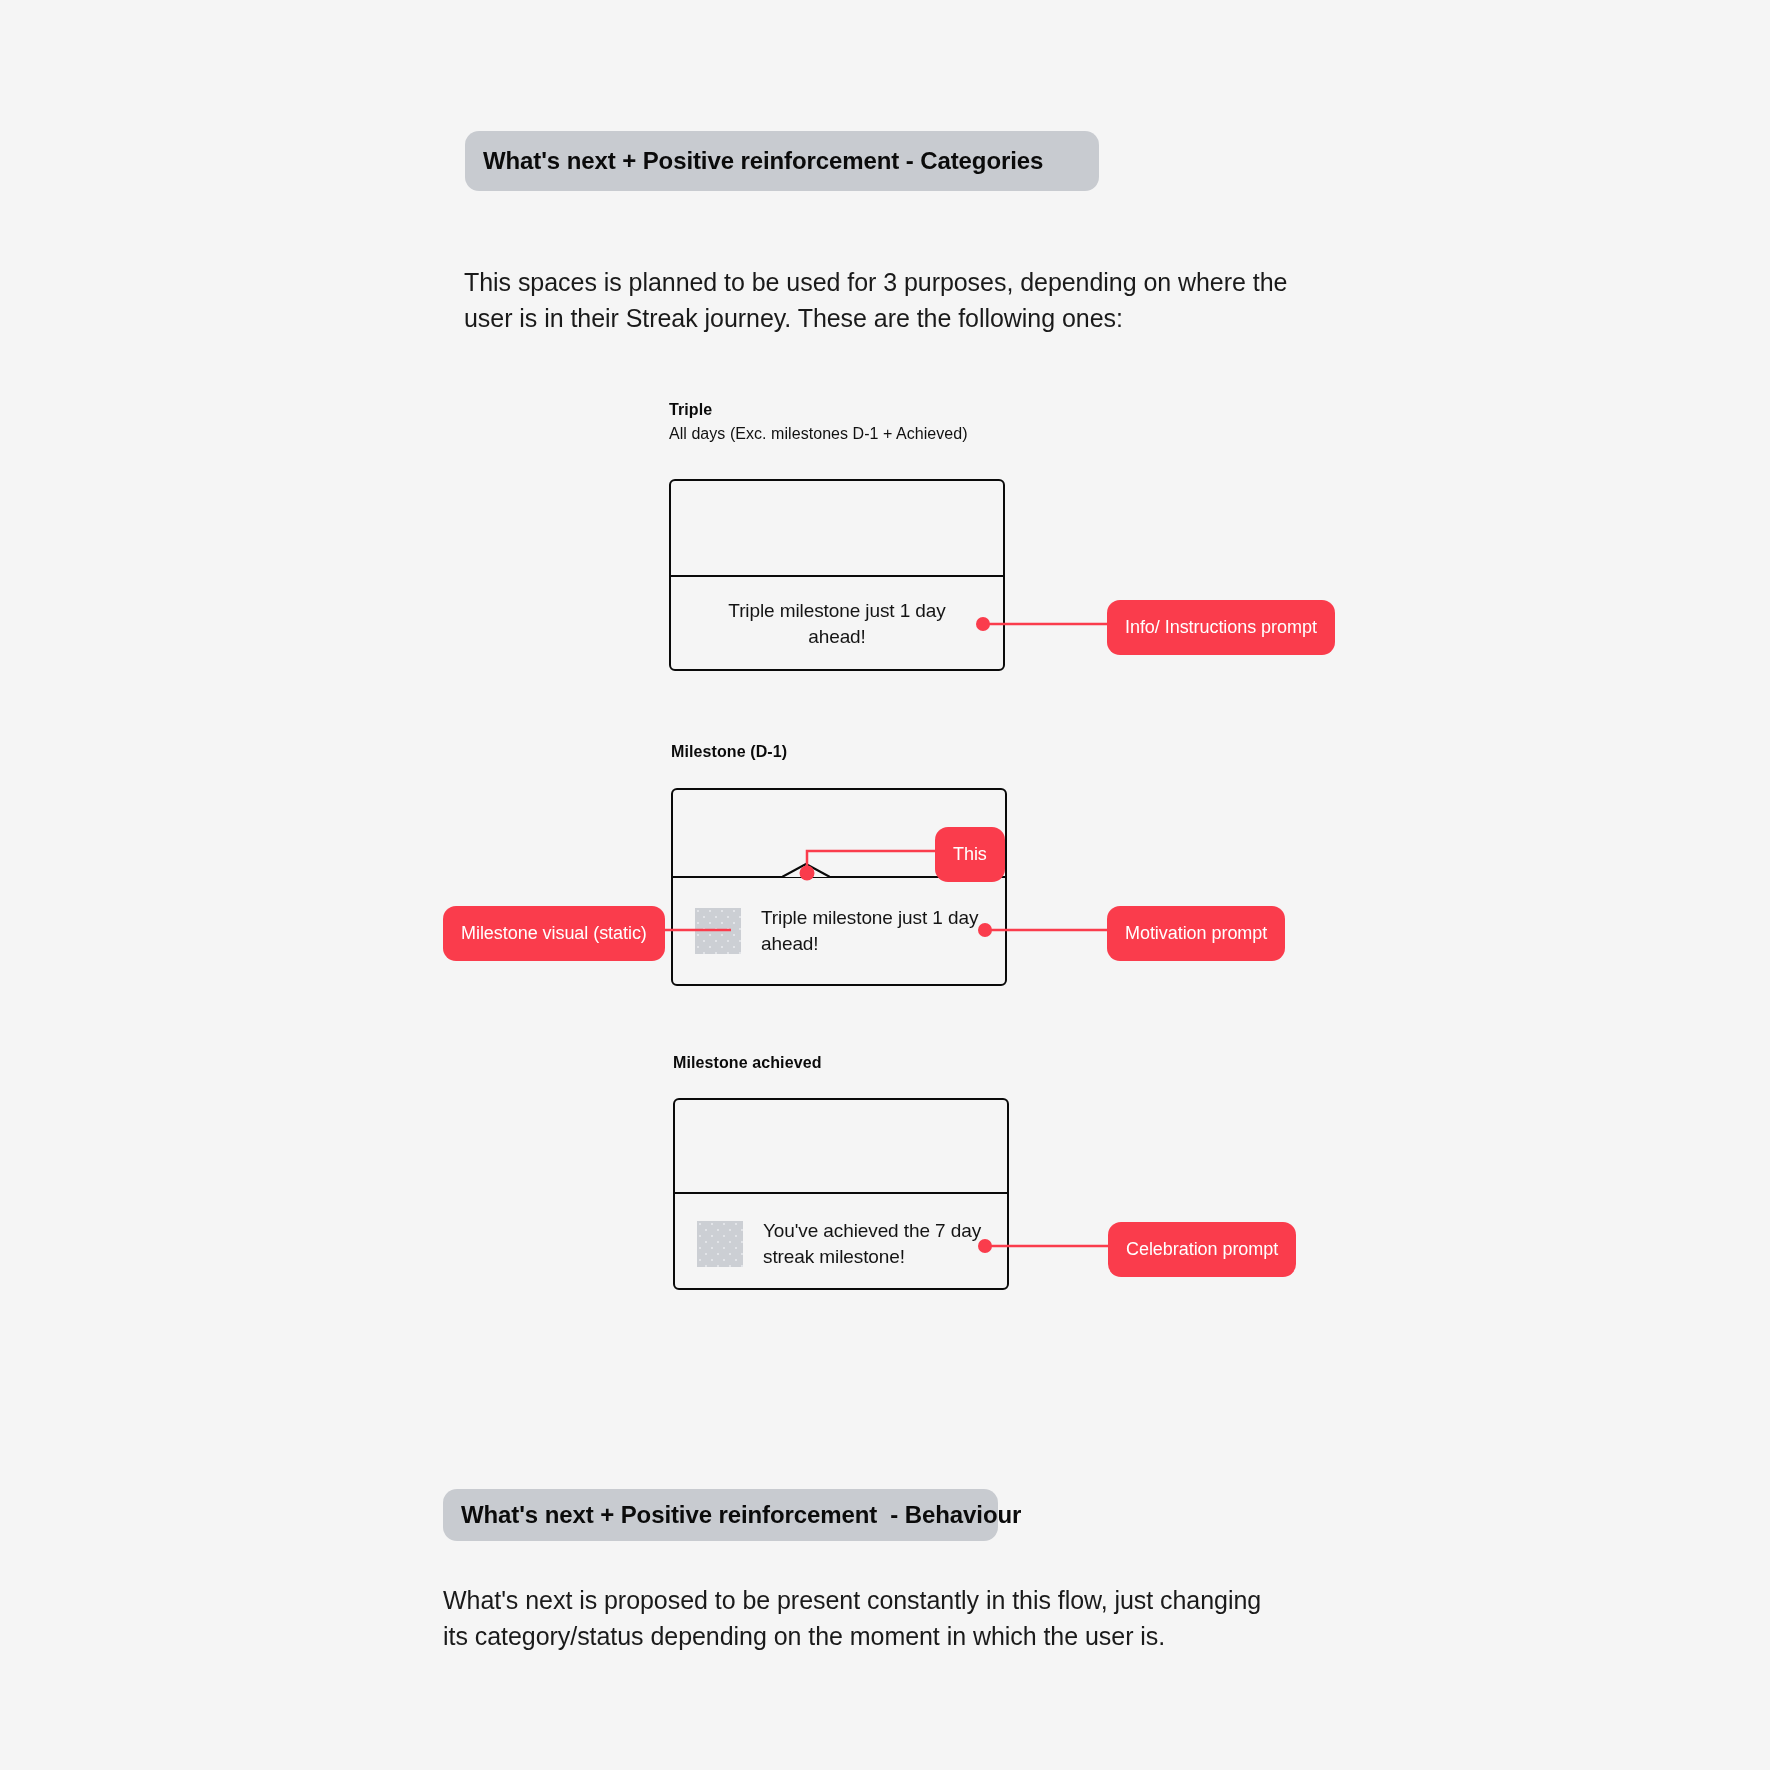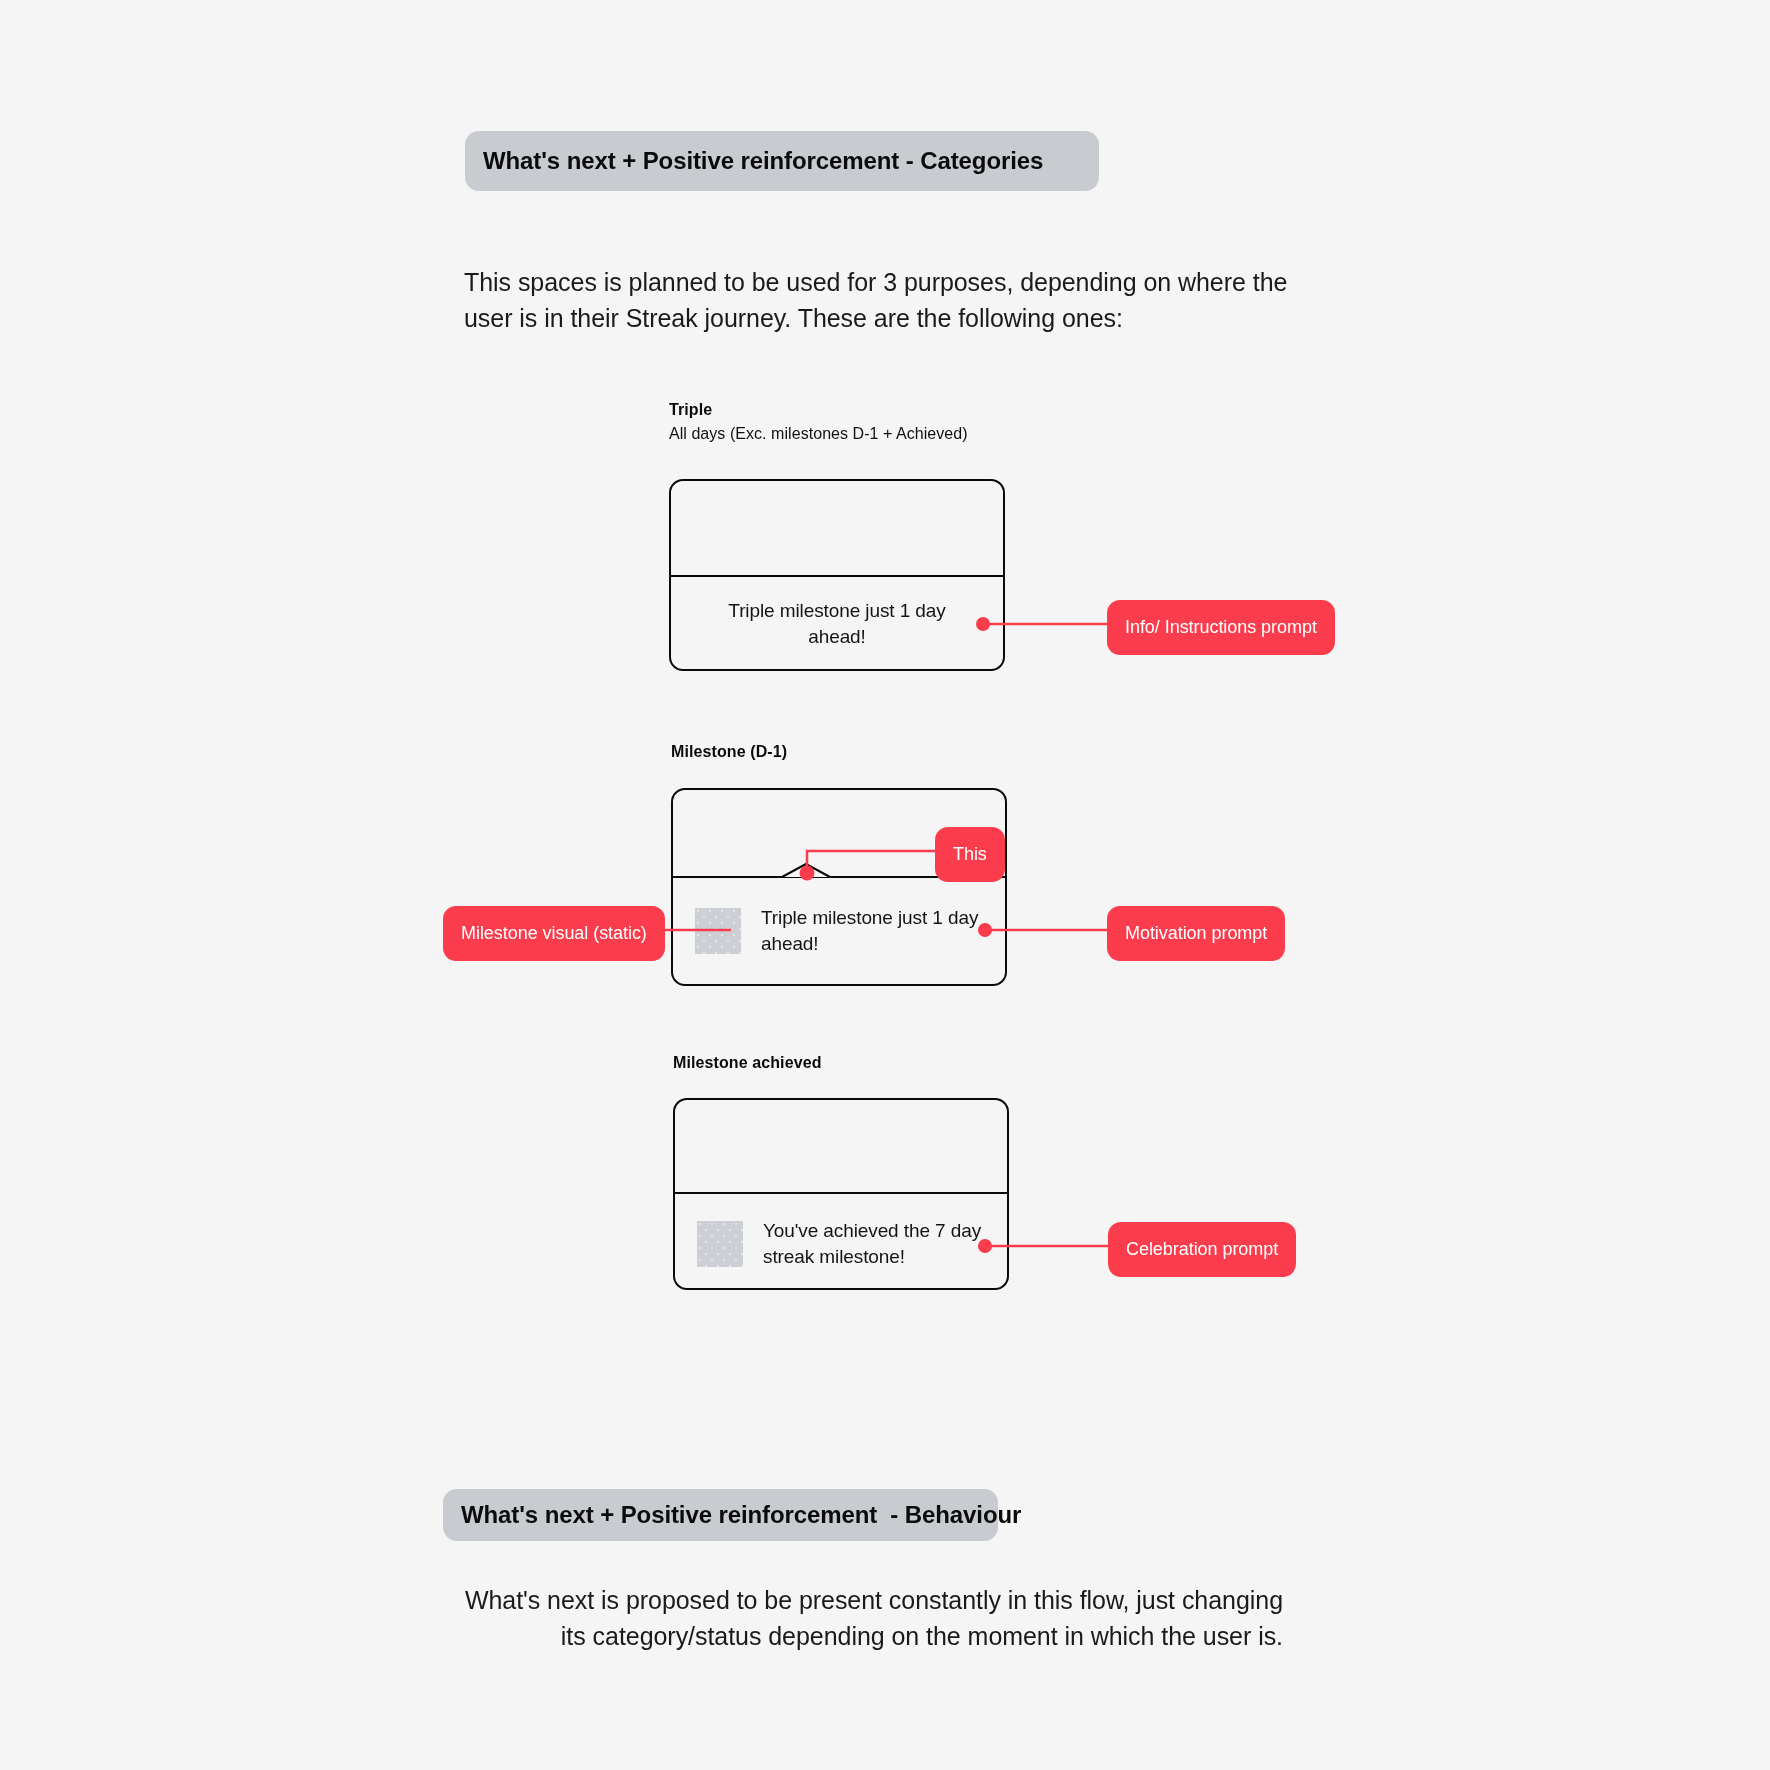--- a/index.html
+++ b/index.html
@@ -65,21 +65,20 @@
   }
   #intro-paragraph {
     left: 464px;
     top: 264px;
     width: 840px;
   }
   #outro-paragraph {
     left: 443px;
     top: 1582px;
     width: 840px;
-    text-align: right;
   }
 
   
   .category-block {
     position: absolute;
   }
   .cat-title {
     font-size: 16px;
     font-weight: 700;
     color: #0B0B0B;
@@ -93,21 +92,21 @@
     color: #111111;
     letter-spacing: 0.05px;
     margin: 4px 0 0 0;
     line-height: 20px;
   }
 
   
   .card {
     position: relative;
     border: 2px solid #0A0A0A;
-    border-radius: 14px;
+    border-radius: 6px;
     background: #F5F5F5;
     box-sizing: border-box;
     overflow: hidden;
   }
   .card-top {
     position: relative;
     box-sizing: border-box;
   }
   .card-divider {
     position: absolute;

